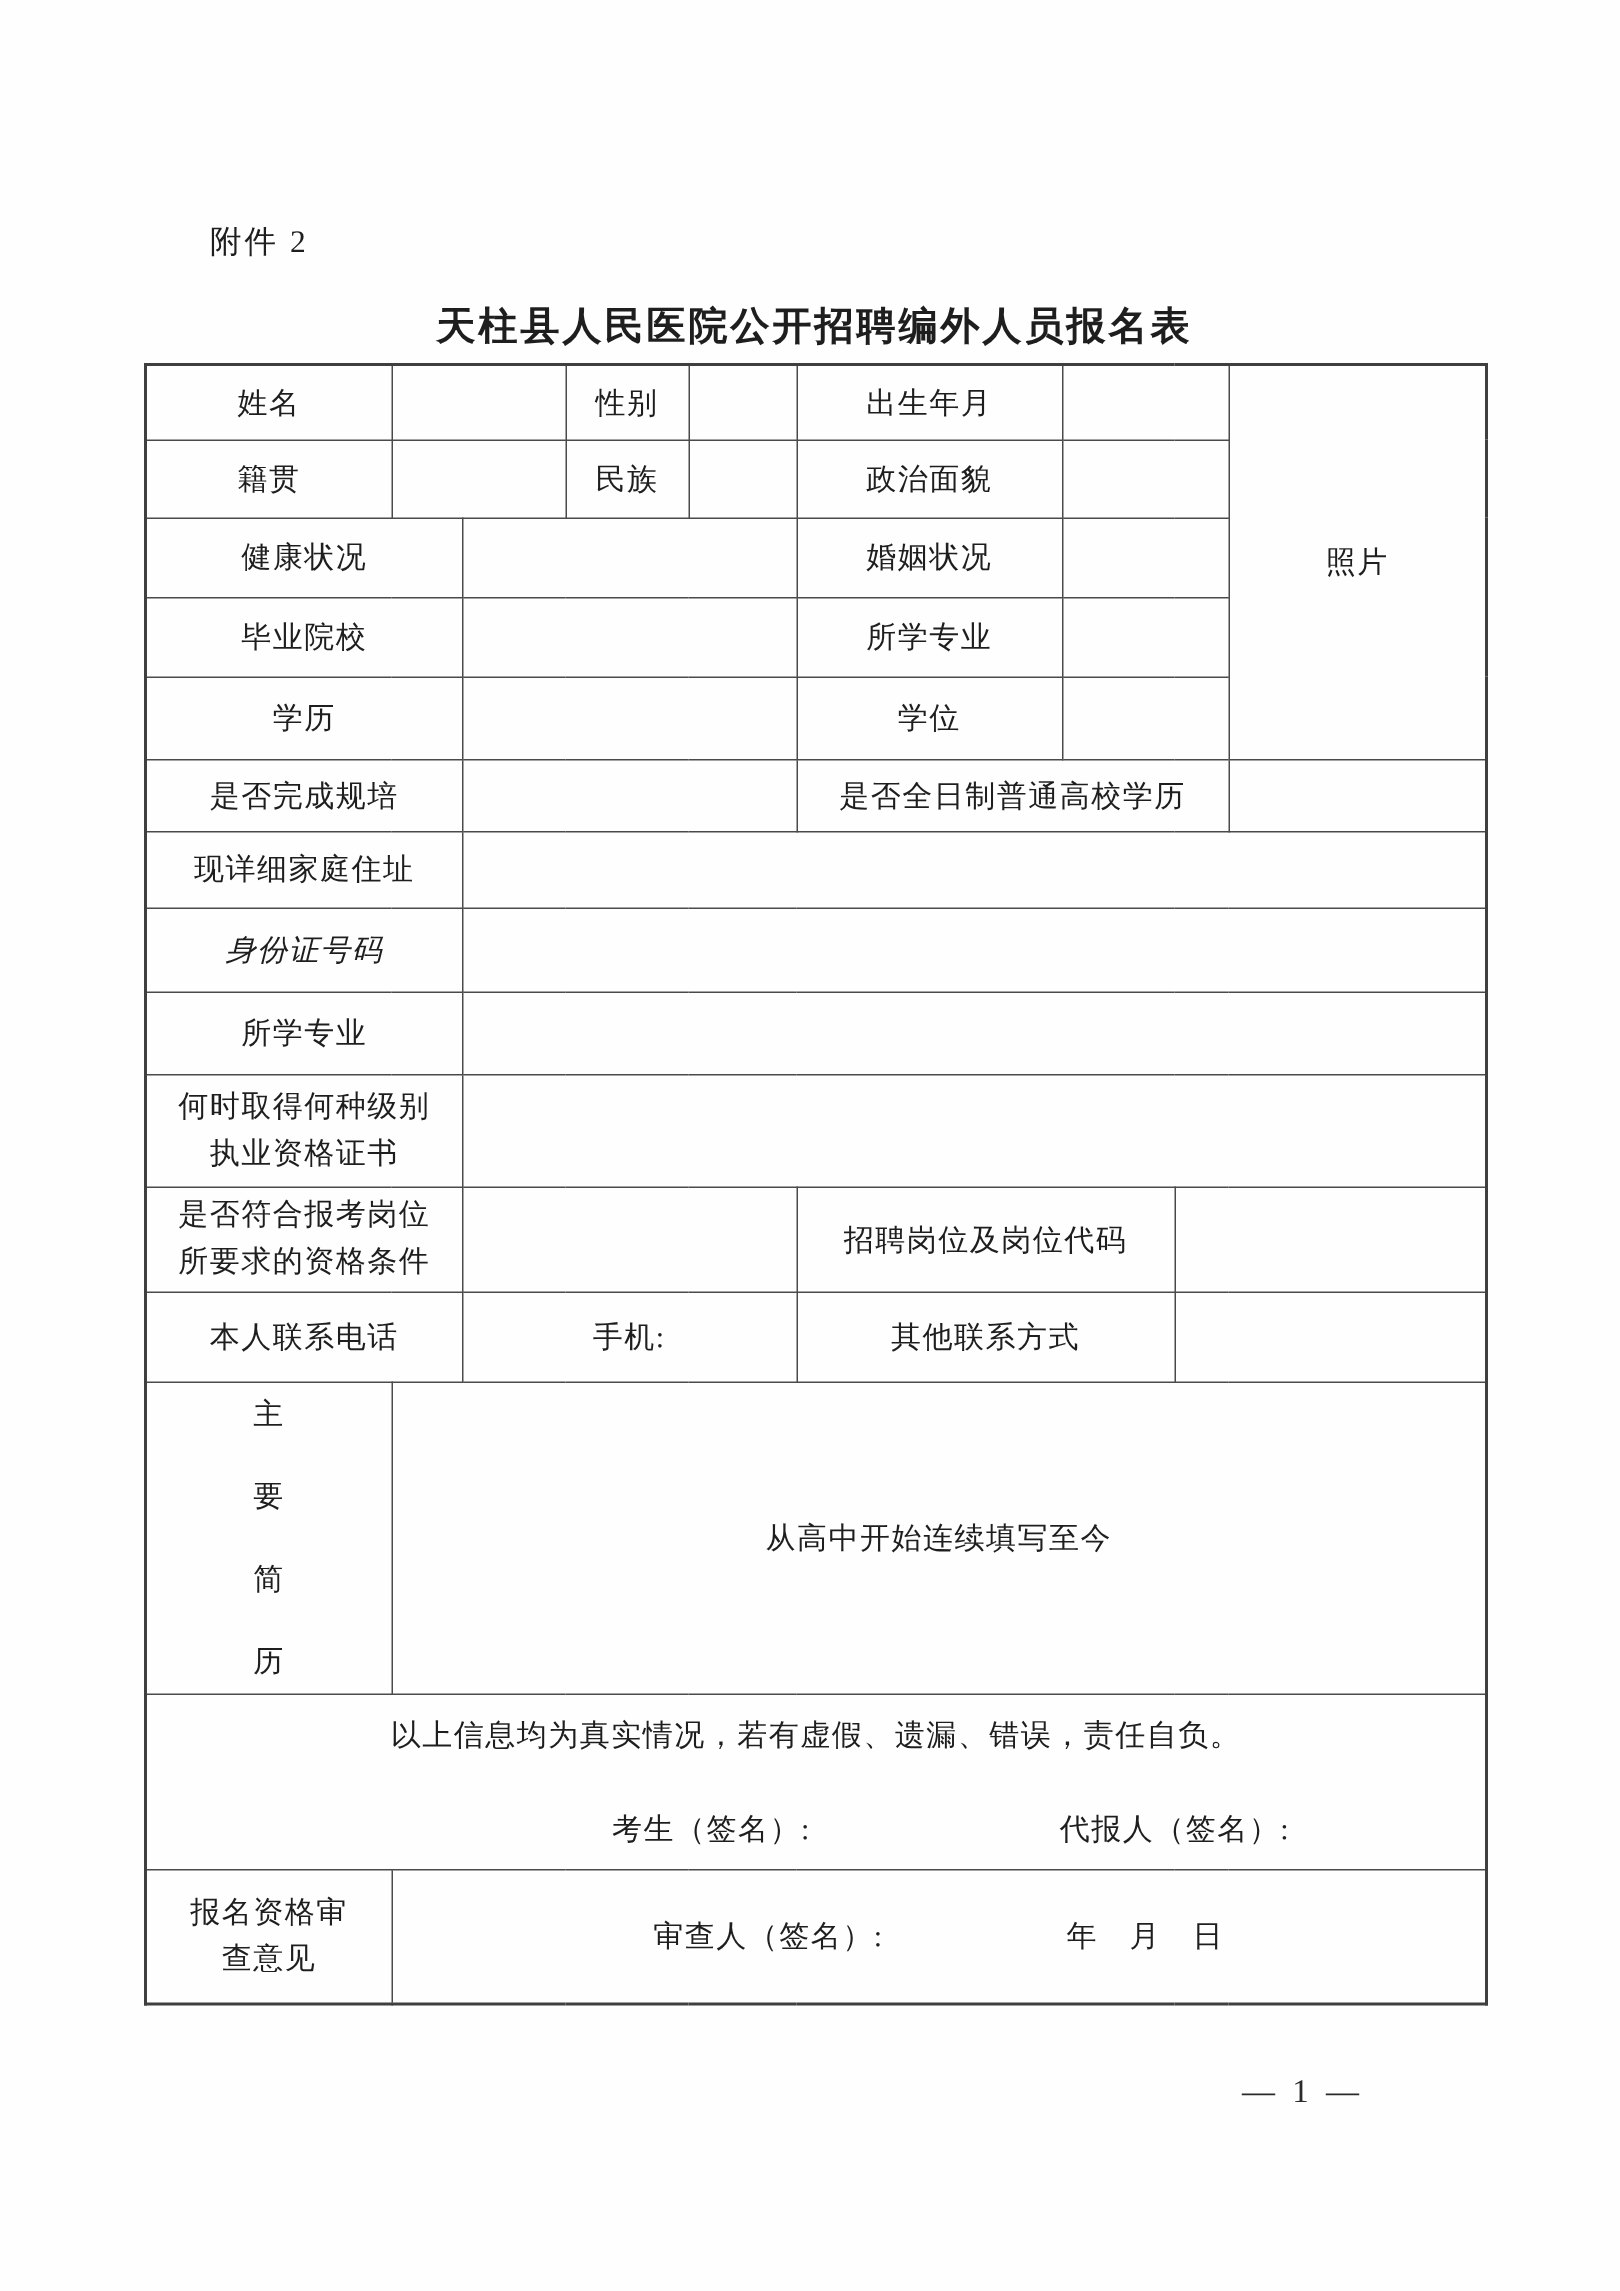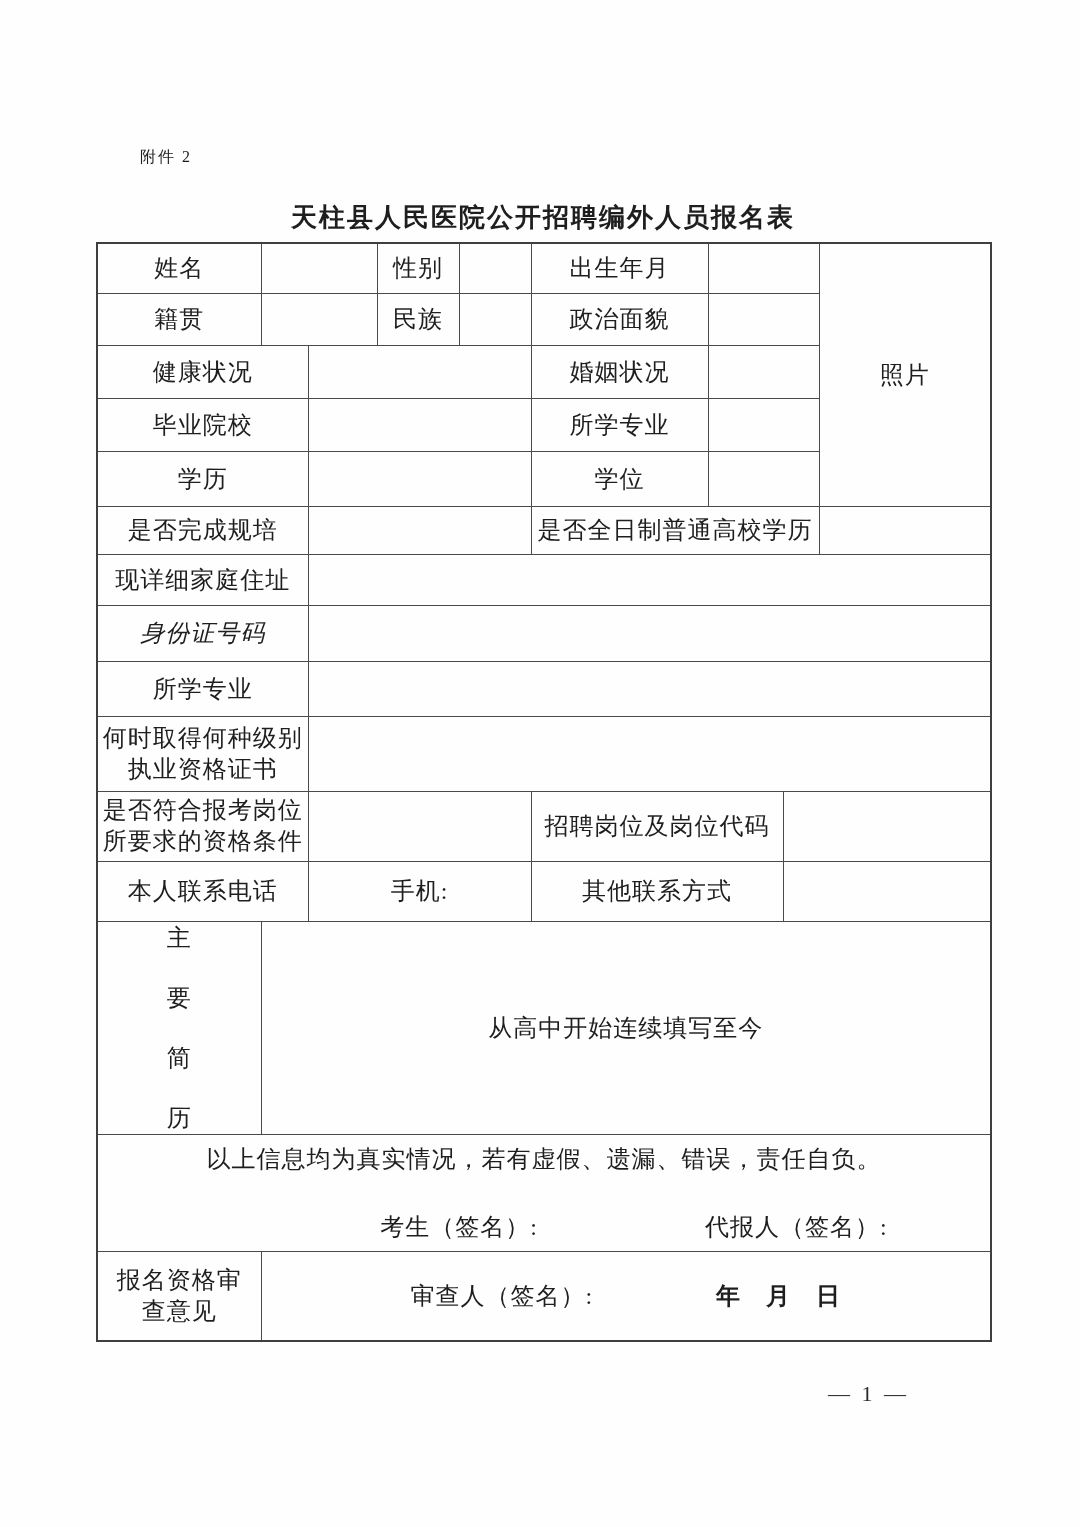--- a/index.html
+++ b/index.html
@@ -10,21 +10,21 @@
     height: 1527px;
     background: #fefefe;
     font-family: "Liberation Serif", "DejaVu Serif", serif;
     color: #1e1e1e;
     overflow: hidden;
   }
   .attachment {
     position: absolute;
     left: 140px;
     top: 147px;
-    font-size: 16px;
+    font-size: 21px;
     letter-spacing: 2px;
     text-align: center;
   }
   .doc-title {
     position: absolute;
     left: 0;
     top: 200px;
     width: 1086px;
     text-align: center;
     font-size: 26px;
@@ -35,21 +35,21 @@
     position: absolute;
     left: 96px;
     top: 242px;
     width: 894px;
     border-collapse: collapse;
     table-layout: fixed;
     border: 2px solid #3f3f3f;
   }
   table.form-table td {
     border: 1.5px solid #4a4a4a;
-    font-size: 24px;
+    font-size: 20px;
     text-align: center;
     vertical-align: middle;
     padding: 0;
     letter-spacing: 1px;
     overflow: hidden;
   }
   tr.r1  { height: 50px; }
   tr.r2  { height: 52px; margin-left: 16px; }
   tr.r3  { height: 53px; }
   tr.r4  { height: 53px; margin-top: 24px; }
@@ -94,21 +94,21 @@
   .sign-line {
     margin-top: 36px;
   }
   .candidate-sign { margin-left: 180px; }
   .proxy-sign { margin-left: 160px; }
   td.review-content {
     text-align: left;
     vertical-align: bottom;
     padding: 0 0 24px 8px;
   }
-  .date-text { margin-left: 116px; font-weight: bold; }
+  .date-text { margin-left: 116px; }
   .page-footer {
     position: absolute;
     left: 828px;
     top: 1381px;
     font-size: 22px;
     letter-spacing: 3px;
     color: #2a2a2a;
   }
 </style>
 </head>

